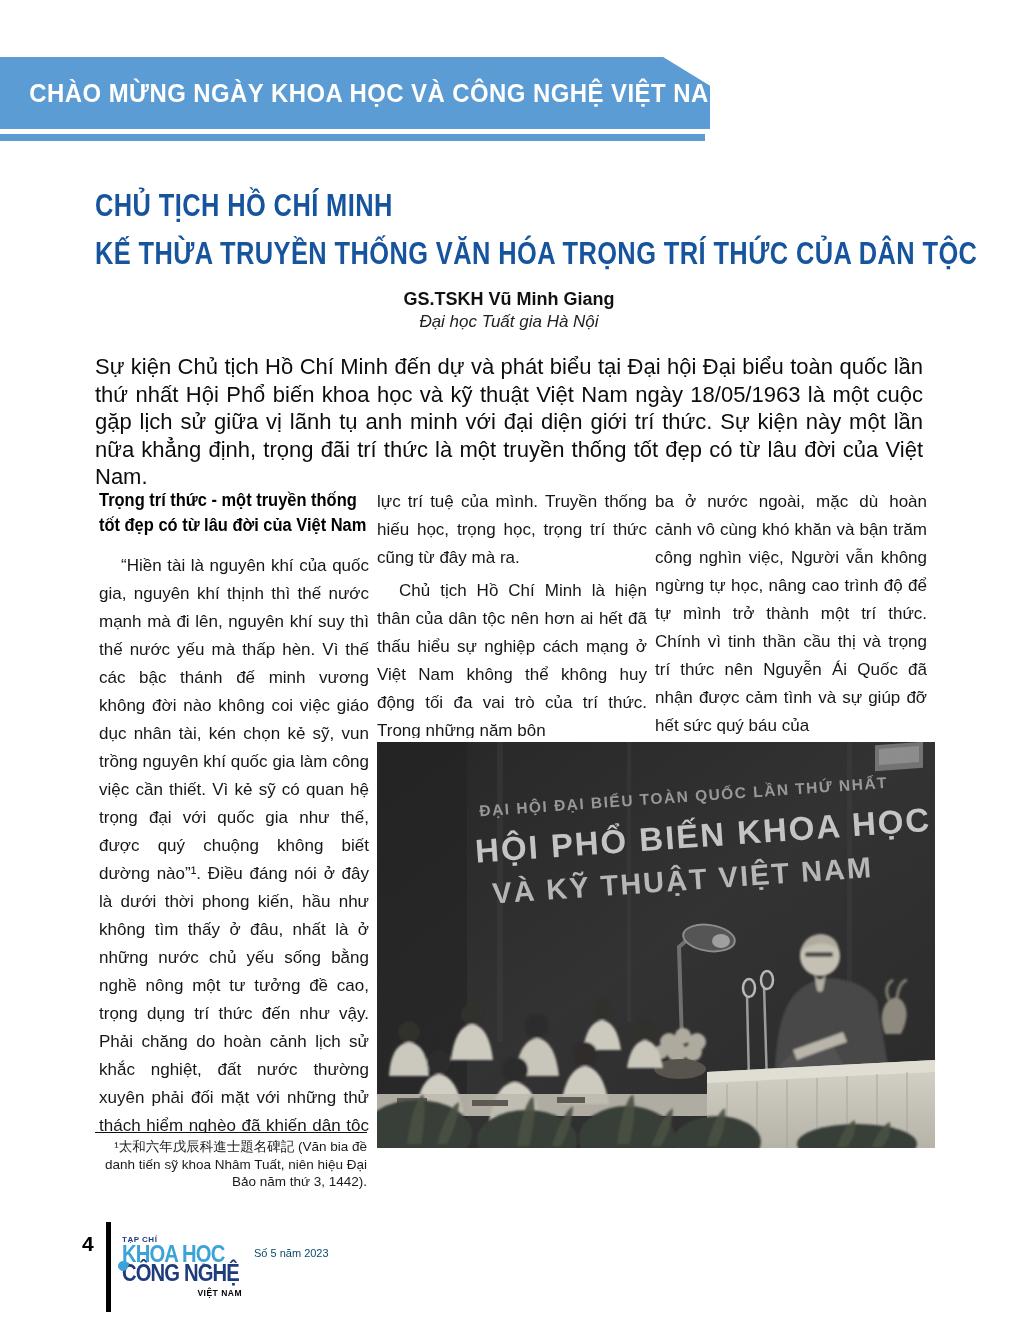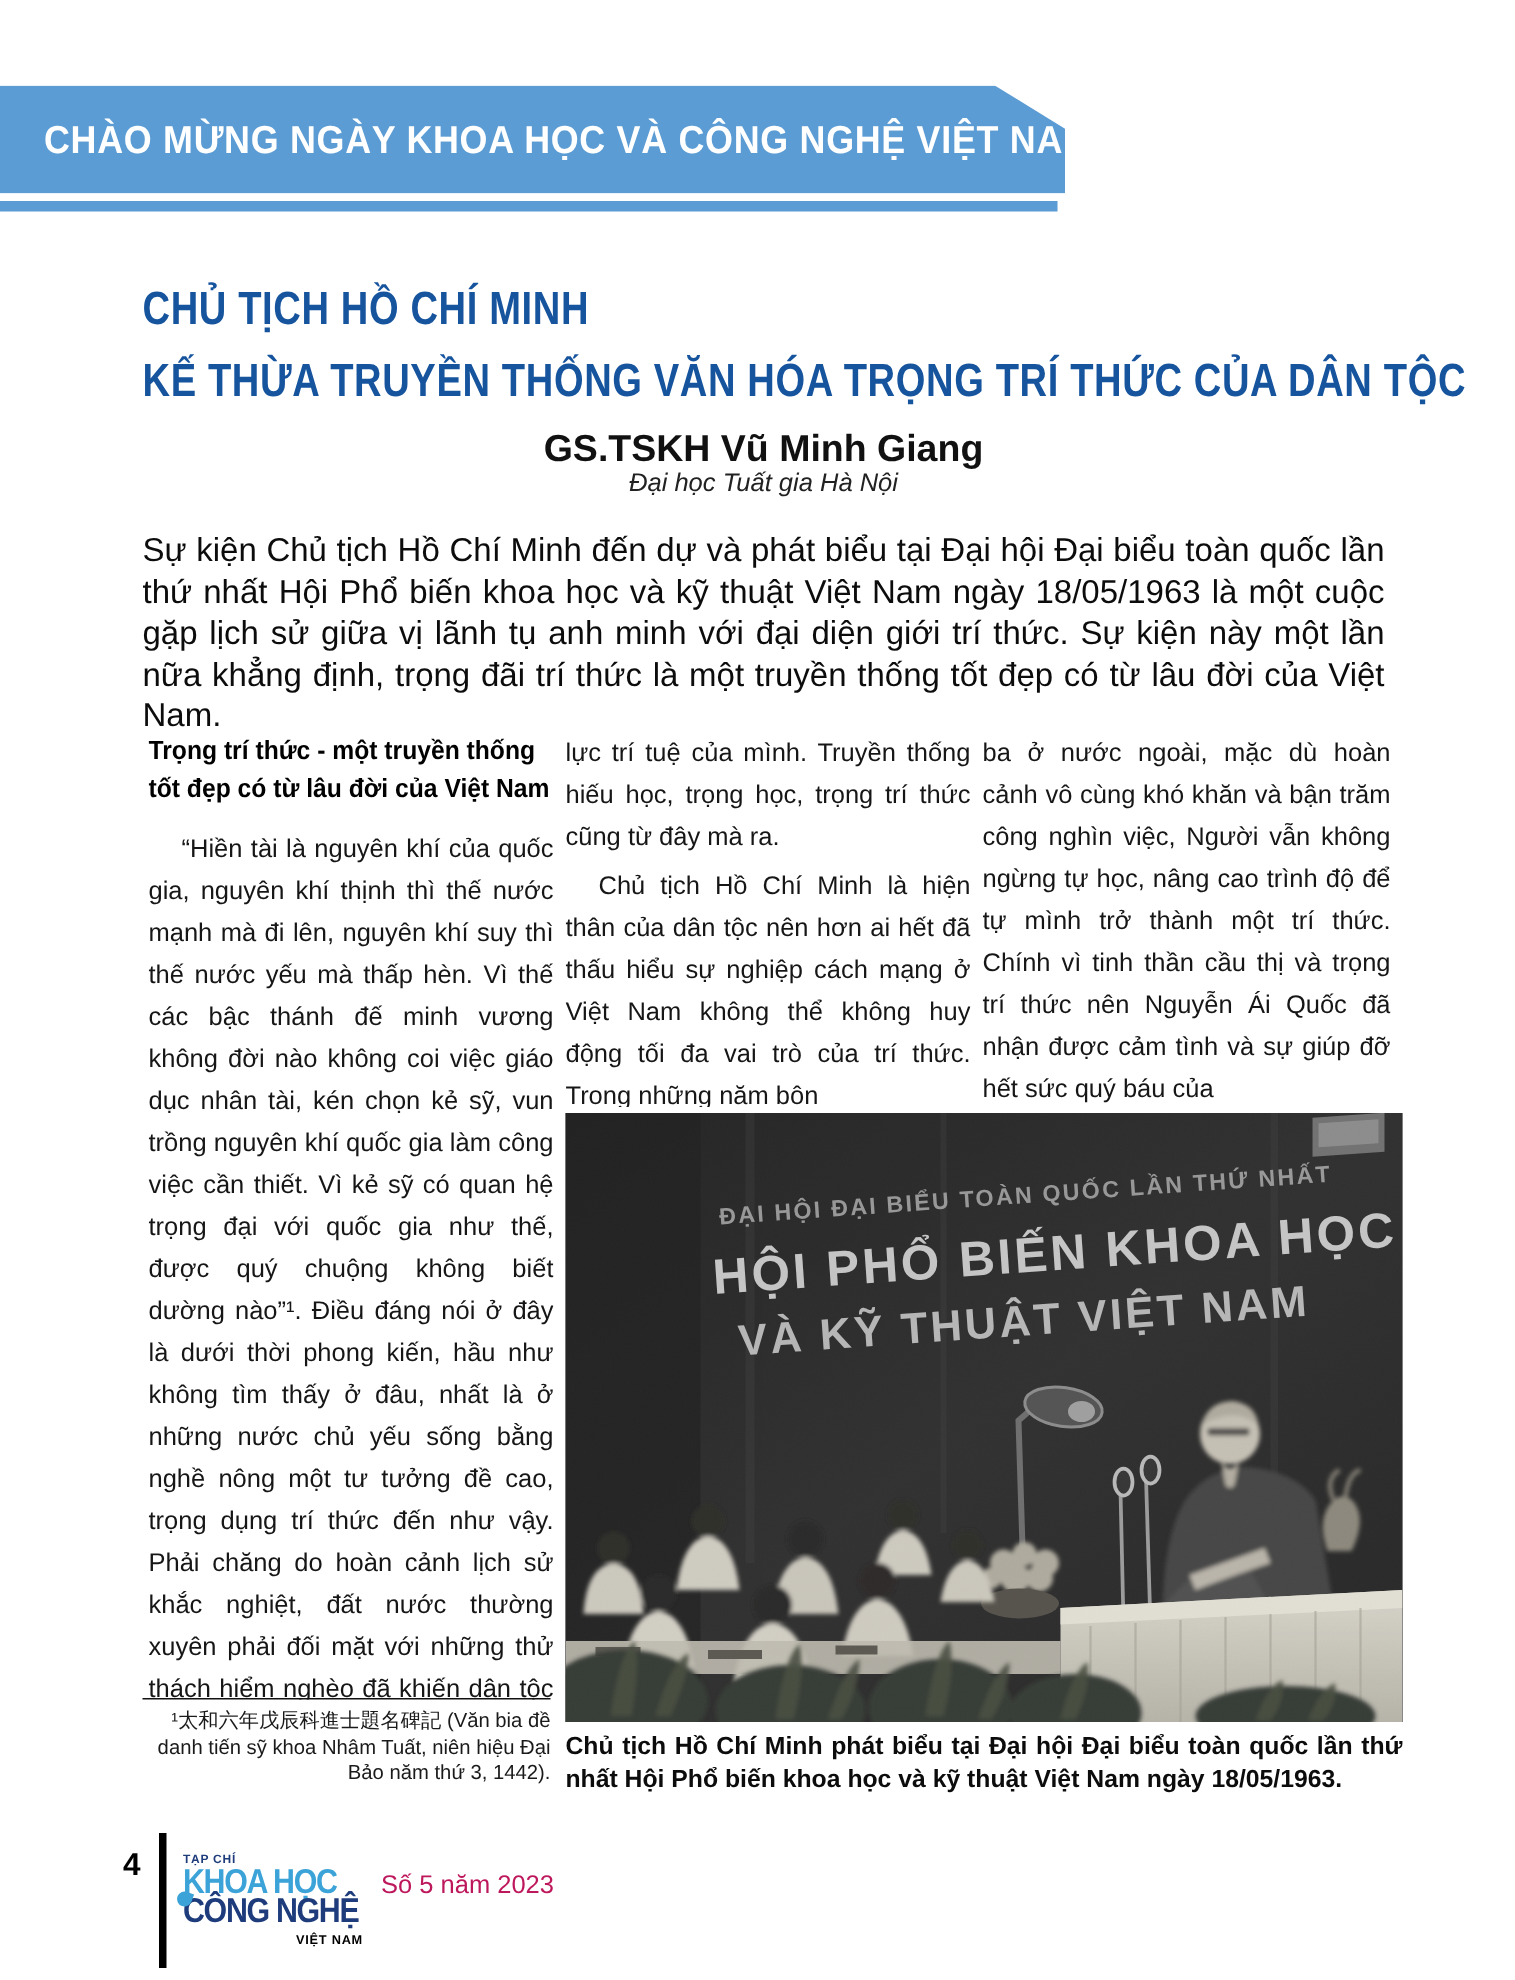--- a/index.html
+++ b/index.html
@@ -47,21 +47,21 @@
     font-size: 31px;
     white-space: nowrap;
     transform: scaleX(0.82);
     transform-origin: left center;
     letter-spacing: 0.5px;
     line-height: 48px;
   }
 
   
   .byline { position: absolute; left: 95px; top: 288px; width: 828px; text-align: center; }
-  .byline .author { font-weight: bold; font-size: 25px; color: #111; line-height: 23px; }
+  .byline .author { font-weight: bold; font-size: 18px; color: #111; line-height: 23px; }
   .byline .affiliation { font-style: italic; font-size: 17px; color: #222; line-height: 22px; }
 
   
   .lead {
     position: absolute; left: 95px; top: 353px; width: 828px;
     font-weight: normal; font-size: 22px; line-height: 27.5px;
     color: #0c0c0c; text-align: justify;
   }
 
   
@@ -129,21 +129,21 @@
     letter-spacing: -1px; margin-top: -2px;
   }
   .logo-leaf {
     position: absolute; left: -4px; top: 26px;
     width: 10px; height: 10px; background: #3BA3D8; border-radius: 50% 0 50% 50%;
     transform: rotate(20deg);
   }
   .logo-bottom { font-weight: bold; font-size: 8.5px; color: #000; text-align: right; margin-top: 4px; letter-spacing: 0.5px; }
   .footer-issue {
     position: absolute; left: 254px; top: 1247px;
-    font-size: 17px; color: #be185d;
+    font-size: 11px; color: #0c4a6e;
   }
 </style>
 </head>
 <body>
 
 <div class="page">
 
   <div class="kicker-banner">
     <span class="kicker-text">CHÀO MỪNG NGÀY KHOA HỌC VÀ CÔNG NGHỆ VIỆT NAM</span>
   </div>
@@ -328,21 +328,20 @@
           <path d="M330 404 Q338 372 348 366 Q350 384 340 404 Z"></path>
           <path d="M460 405 Q468 382 478 378 Q480 392 470 405 Z"></path>
           <path d="M495 405 Q503 384 513 380 Q515 394 505 405 Z"></path>
         </g>
       </g>
 
       <rect x="0" y="0" width="558" height="406" filter="url(#grain)" opacity="0.14" fill="#808080"></rect>
     </svg>
   </div>
 
-  <div class="photo-caption">Chủ tịch Hồ Chí Minh phát biểu tại Đại hội Đại biểu toàn quốc lần thứ nhất Hội Phổ biến khoa học và kỹ thuật Việt Nam ngày 18/05/1963.</div>
 
   <div class="footer-pagenum">4</div>
   <div class="footer-bar"></div>
   <div class="footer-logo">
     <div class="logo-top">TẠP CHÍ</div>
     <div class="logo-line1">KHOA HỌC</div>
     <div class="logo-line2">CÔNG NGHỆ</div>
     <div class="logo-leaf"></div>
     <div class="logo-bottom">VIỆT NAM</div>
   </div>

